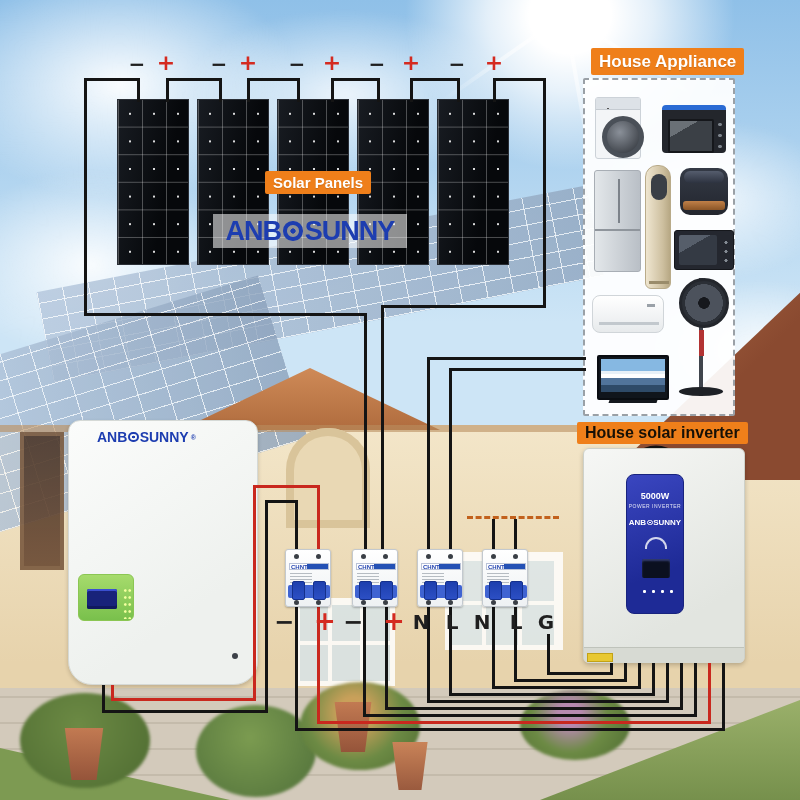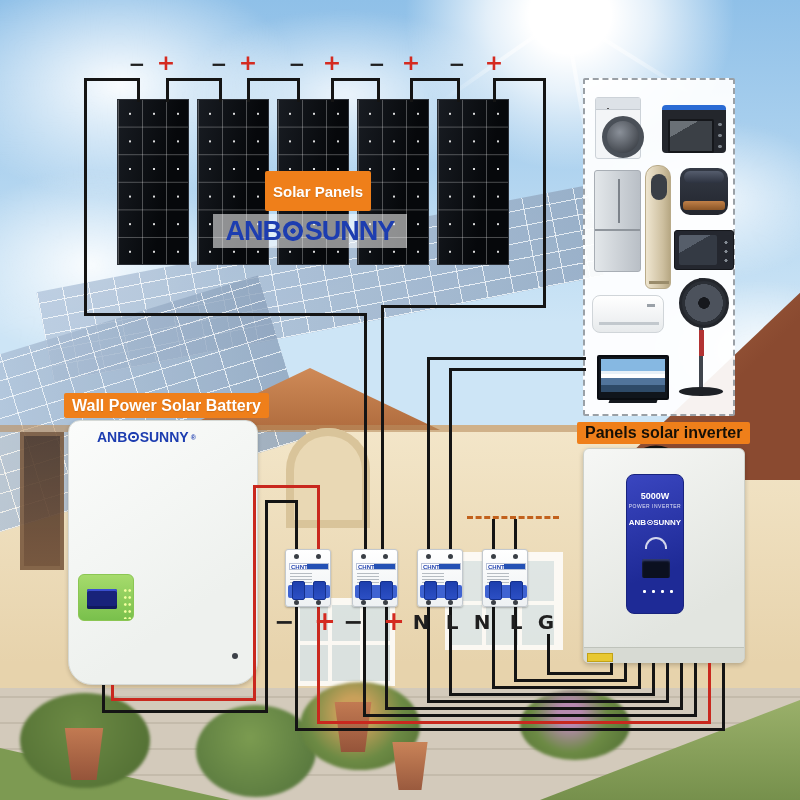--- a/index.html
+++ b/index.html
@@ -109,21 +109,21 @@
   <div class="panel" style="left:197px;"></div>
   <div class="panel" style="left:277px;"></div>
   <div class="panel" style="left:357px;"></div>
   <div class="panel" style="left:437px;"></div>
 
   <div class="abs logo" style="left:213px;top:214px;width:194px;height:34px;background:rgba(255,255,255,.55);z-index:18;font-size:27px;letter-spacing:-1px;">
     <span>ANB</span>
       <span class="o"></span>
       <span>SUNNY</span>
   </div>
-  <div class="lbl" style="left:265px;top:171px;height:40px;font-size:15px;">
+  <div class="lbl" style="left:265px;top:171px;height:23px;font-size:15px;">
       <span>Solar Panels</span>
     </div>
 
   <span class="sgn" style="left:125px;top:52px;font-size:20px;">−</span>
   <span class="sgn plus" style="left:154px;top:50px;font-size:22px;">+</span>
   <span class="sgn" style="left:207px;top:52px;font-size:20px;">−</span>
   <span class="sgn plus" style="left:236px;top:50px;font-size:22px;">+</span>
   <span class="sgn" style="left:285px;top:52px;font-size:20px;">−</span>
   <span class="sgn plus" style="left:320px;top:50px;font-size:22px;">+</span>
   <span class="sgn" style="left:365px;top:52px;font-size:20px;">−</span>
@@ -160,20 +160,23 @@
     <div class="app washer" style="left:10px;top:17px;"></div>
     <div class="app oven" style="left:77px;top:25px;"></div>
     <div class="app fridge" style="left:9px;top:90px;"></div>
     <div class="app towerac" style="left:60px;top:85px;"></div>
     <div class="app cooker" style="left:95px;top:88px;"></div>
     <div class="app micro" style="left:89px;top:150px;"></div>
     <div class="app wallac" style="left:7px;top:215px;"></div>
     <div class="app fan" style="left:87px;top:198px;"></div>
     <div class="app tv" style="left:12px;top:275px;"></div>
   </div>
+  <div class="lbl" style="left:591px;top:48px;height:27px;font-size:17px;">
+      <span>House Appliance</span>
+    </div>
 
   <div class="abs" style="left:626px;top:504px;width:66px;height:13px;border-radius:50%;background:rgba(95,210,190,.55);z-index:11;"></div>
   <div class="abs" style="left:692px;top:507px;width:46px;height:10px;border-radius:50%;background:rgba(95,210,190,.5);z-index:11;"></div>
   <svg style="position:absolute;left:618px;top:436px;width:125px;height:80px;z-index:12;" viewBox="0 0 125 80" fill="none">
     <g stroke="#121212" stroke-width="3" stroke-linecap="round">
       <path d="M20 72 L34 12 M56 72 L42 12"></path>
       <path d="M22 63 L54 63 M25 50 L51 50 M28 38 L48 38 M31 26 L45 26"></path>
       <path d="M22 63 L51 50 M54 63 L25 50 M25 50 L48 38 M51 50 L28 38"></path>
       <path d="M16 20 Q38 2 60 20"></path>
       <path d="M14 24 L62 24"></path>
@@ -183,23 +186,20 @@
       <path d="M22 63 L54 63 M25 50 L51 50 M28 38 L48 38"></path>
       <path d="M22 63 L51 50 M54 63 L25 50"></path>
       <path d="M16 20 Q38 2 60 20"></path>
       <path d="M14 24 L62 24"></path>
     </g>
   </svg>
   <div class="wd" style="left:467px;top:516px;width:92px;"></div>
   <div class="w" style="left:492px;top:519px;width:3px;height:33px;"></div>
   <div class="w" style="left:514px;top:519px;width:3px;height:33px;"></div>
 
-  <div class="lbl" style="left:64px;top:393px;height:25px;font-size:16px;">
-      <span>Wall Power Solar Battery</span>
-    </div>
   <div class="abs" style="left:68px;top:420px;width:190px;height:265px;background:linear-gradient(145deg,#fbfcfb,#eef1ee 70%);border:1px solid #d5d9d6;border-radius:12px 12px 24px 24px;box-shadow:0 2px 4px rgba(0,0,0,.18);z-index:14;">
     <div class="logo" style="position:absolute;left:28px;top:8px;font-size:14px;">
       <span>ANB</span>
         <span class="o"></span>
         <span>SUNNY</span>
         <sup style="font-size:7px;margin-left:1px;">®</sup>
     </div>
     <div class="abs" style="left:9px;top:153px;width:56px;height:47px;border-radius:6px;background:linear-gradient(#a6db6c,#79c04c);border:1px solid #8bc653;">
       <div class="abs" style="left:8px;top:14px;width:30px;height:20px;background:#18237a;border-radius:2px;box-shadow:inset 0 2px 0 #3a4fd0, inset 0 -3px 0 #101a5e;"></div>
       <div class="abs" style="left:44px;top:12px;width:9px;height:32px;background:radial-gradient(circle 1.6px,#f3ff9e 0 1.1px,transparent 1.5px) 0 0/4.5px 7px;"></div>
@@ -308,21 +308,21 @@
   <div class="w" style="left:492px;top:686px;width:149px;height:3px;"></div>
   <div class="w" style="left:638px;top:663px;width:3px;height:26px;"></div>
   <div class="w" style="left:514px;top:607px;width:3px;height:75px;"></div>
   <div class="w" style="left:514px;top:679px;width:113px;height:3px;"></div>
   <div class="w" style="left:624px;top:663px;width:3px;height:19px;"></div>
   <div class="w" style="left:547px;top:634px;width:3px;height:41px;"></div>
   <div class="w" style="left:547px;top:672px;width:66px;height:3px;"></div>
   <div class="w" style="left:610px;top:663px;width:3px;height:12px;"></div>
 
   <div class="lbl dark" style="left:577px;top:422px;height:22px;font-size:16px;">
-      <span>Panels solar inverter</span>
+      <span>House solar inverter</span>
     </div>
   <div class="abs" style="left:583px;top:448px;width:162px;height:215px;background:linear-gradient(150deg,#f6f7f5,#e2e5e0 75%);border:1px solid #cdd1ca;border-radius:6px;box-shadow:0 2px 5px rgba(0,0,0,.22);z-index:14;">
     <div class="abs" style="left:0;top:198px;width:160px;height:16px;background:#d7dad3;border-top:1px solid #bfc3bb;border-radius:0 0 5px 5px;"></div>
     <div class="abs" style="left:3px;top:204px;width:26px;height:9px;background:#e8c832;border:1px solid #c2a216;"></div>
     <div class="abs" style="left:42px;top:25px;width:58px;height:140px;border-radius:8px;background:linear-gradient(160deg,#3a46c0,#1e2a96 70%);border:1px solid #18237e;color:#fff;">
       <div style="position:absolute;left:0;top:16px;width:100%;text-align:center;font-size:9px;font-weight:bold;">5000W</div>
       <div style="position:absolute;left:0;top:28px;width:100%;text-align:center;font-size:5px;letter-spacing:.5px;opacity:.85;">POWER INVERTER</div>
       <div class="logo" style="position:absolute;left:0;top:43px;width:100%;font-size:8px;color:#fff;">
         <span>ANB</span>
           <span class="o"></span>

